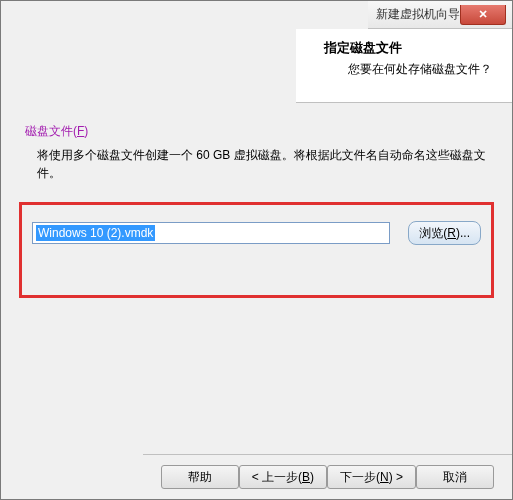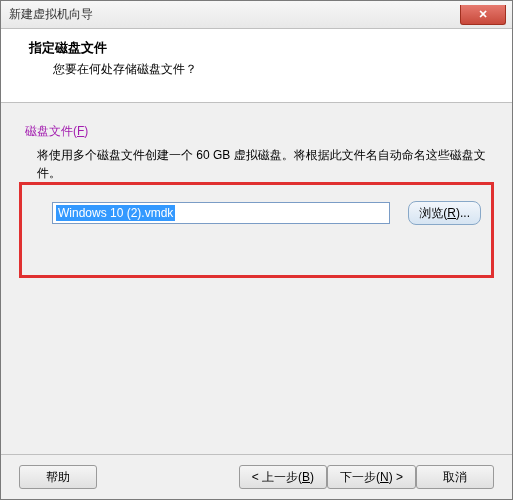--- a/index.html
+++ b/index.html
@@ -1,20 +1,21 @@
 <!DOCTYPE html>
 <html><head>
   <meta charset="utf-8">
   <style>
     * {
       margin: 0;
       padding: 0;
       box-sizing: border-box;
       font-family: "Microsoft YaHei", "SimSun", Tahoma, sans-serif;
       font-size: 12px;
+      align-items: flex-end;
     }
     body {
       background: #f0f0f0;
     }
     .window {
       width: 513px;
       height: 500px;
       background: #f0f0f0;
       border: 1px solid #7a7a7a;
       position: relative;
@@ -76,21 +77,21 @@
     .section-label {
       font-size: 12px;
       color: #a21caf;
       margin-bottom: 6px;
     }
     .section-desc {
       font-size: 12px;
       color: #000;
       line-height: 1.5;
       padding-left: 12px;
-      margin-bottom: 0;
+      margin-bottom: 20px;
     }
     .highlight-box {
       border: 3px solid #e03030;
       padding: 16px 10px 50px 10px;
       margin-left: -6px;
       margin-right: -6px;
     }
     .input-row {
       display: flex;
       align-items: center;
@@ -104,21 +105,20 @@
     }
     .input-wrap {
       flex: 1;
       height: 22px;
       border: 1px solid #7a9cc6;
       background: #fff;
       padding: 2px 3px;
       display: flex;
       align-items: center;
       overflow: hidden;
-      margin-left: 20px;
     }
     .browse-btn {
       height: 24px;
       padding: 0 10px;
       background: linear-gradient(to bottom, #f2f6fb, #d6e4f2);
       border: 1px solid #88a8c8;
       border-radius: 8px;
       cursor: pointer;
       font-size: 12px;
       color: #000;

